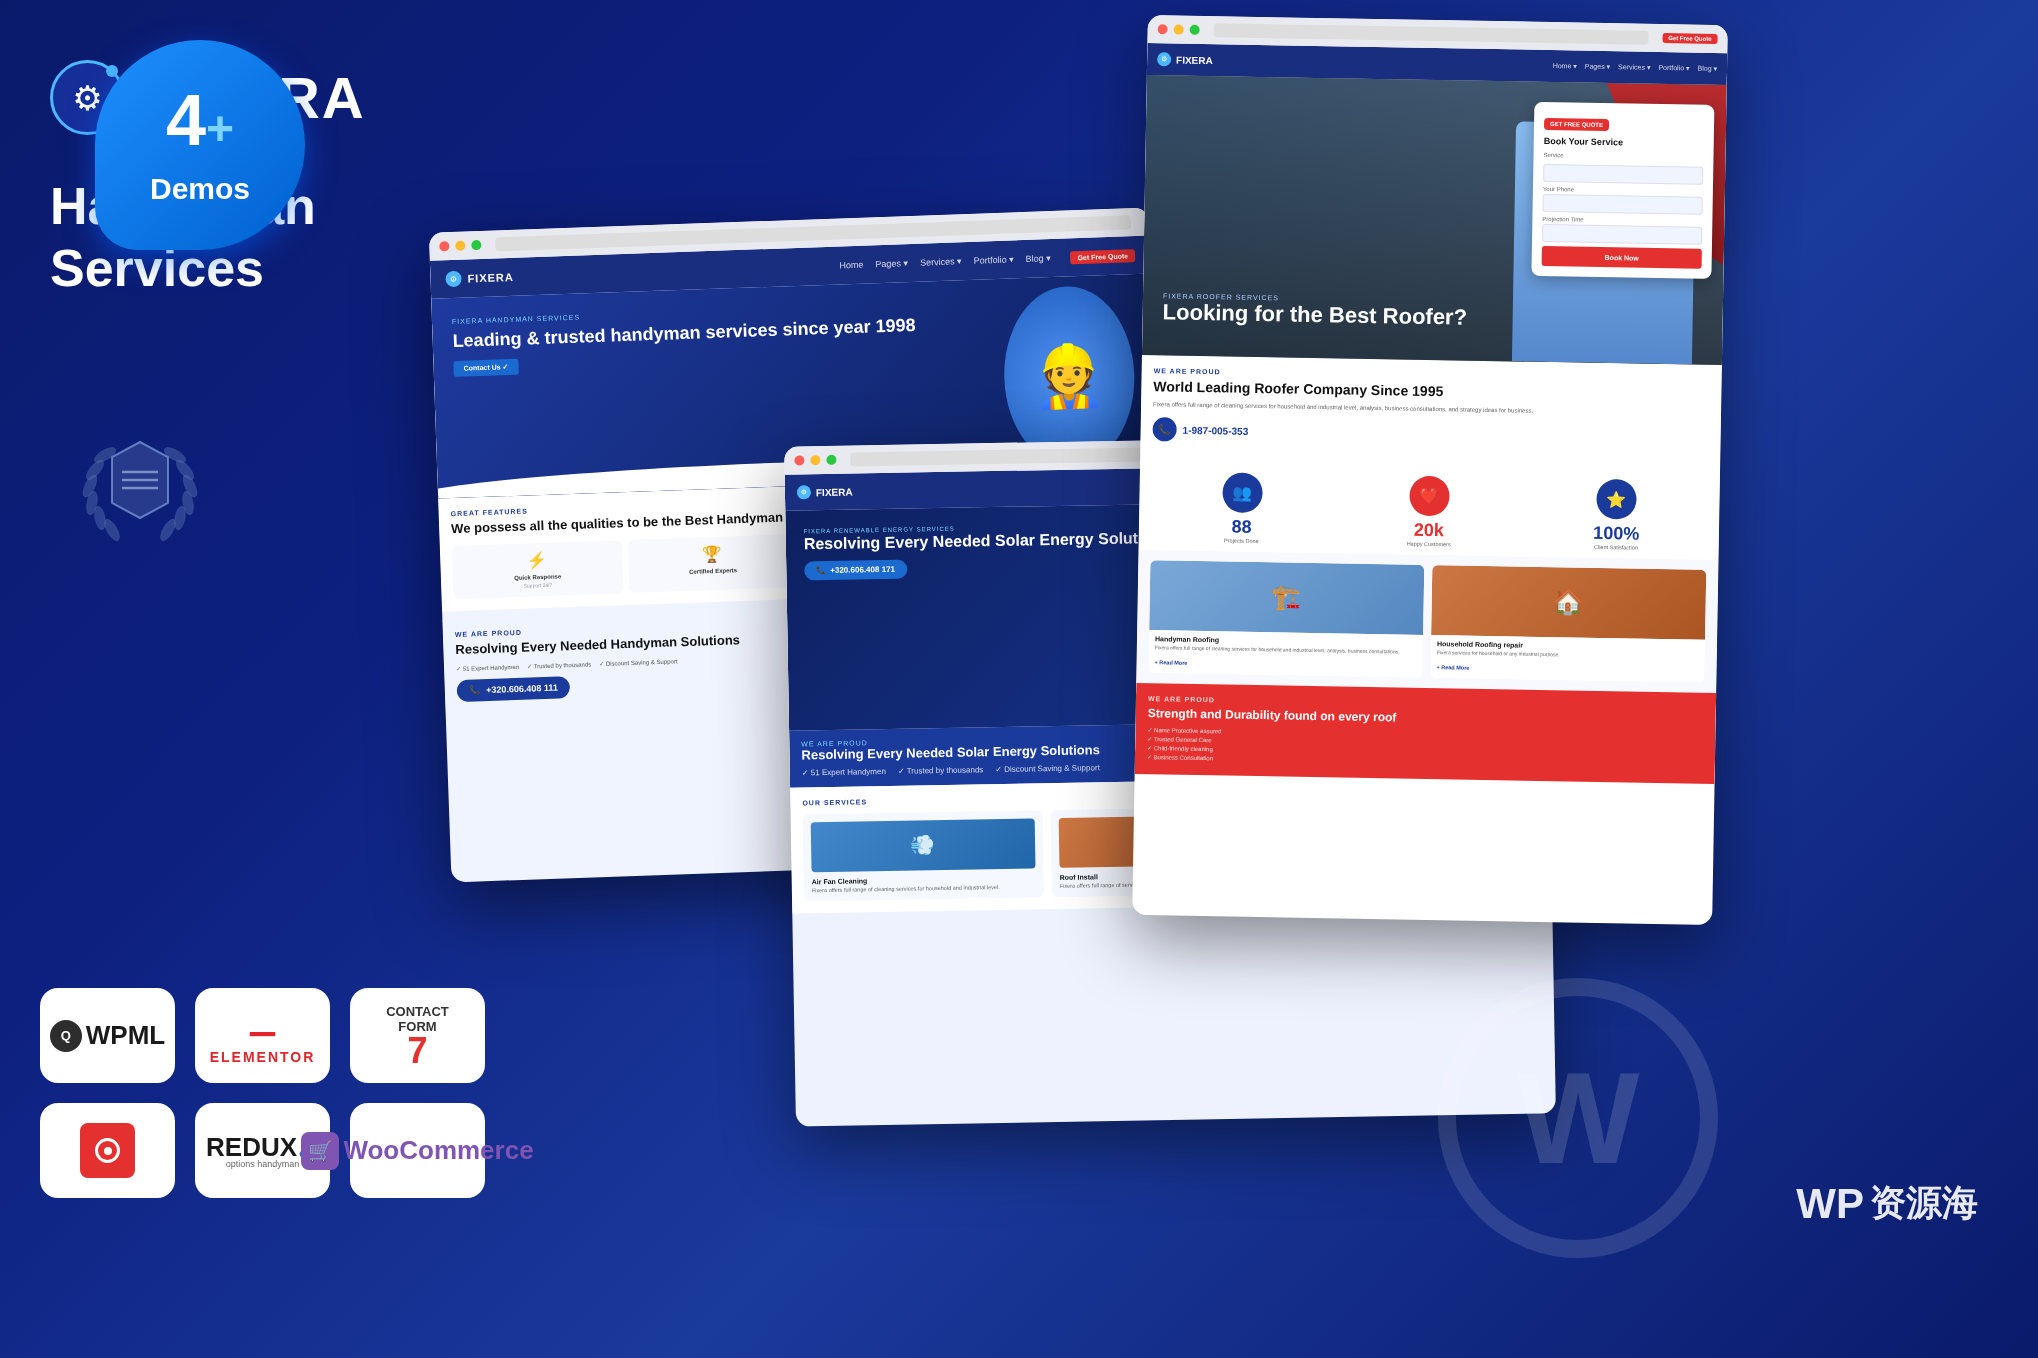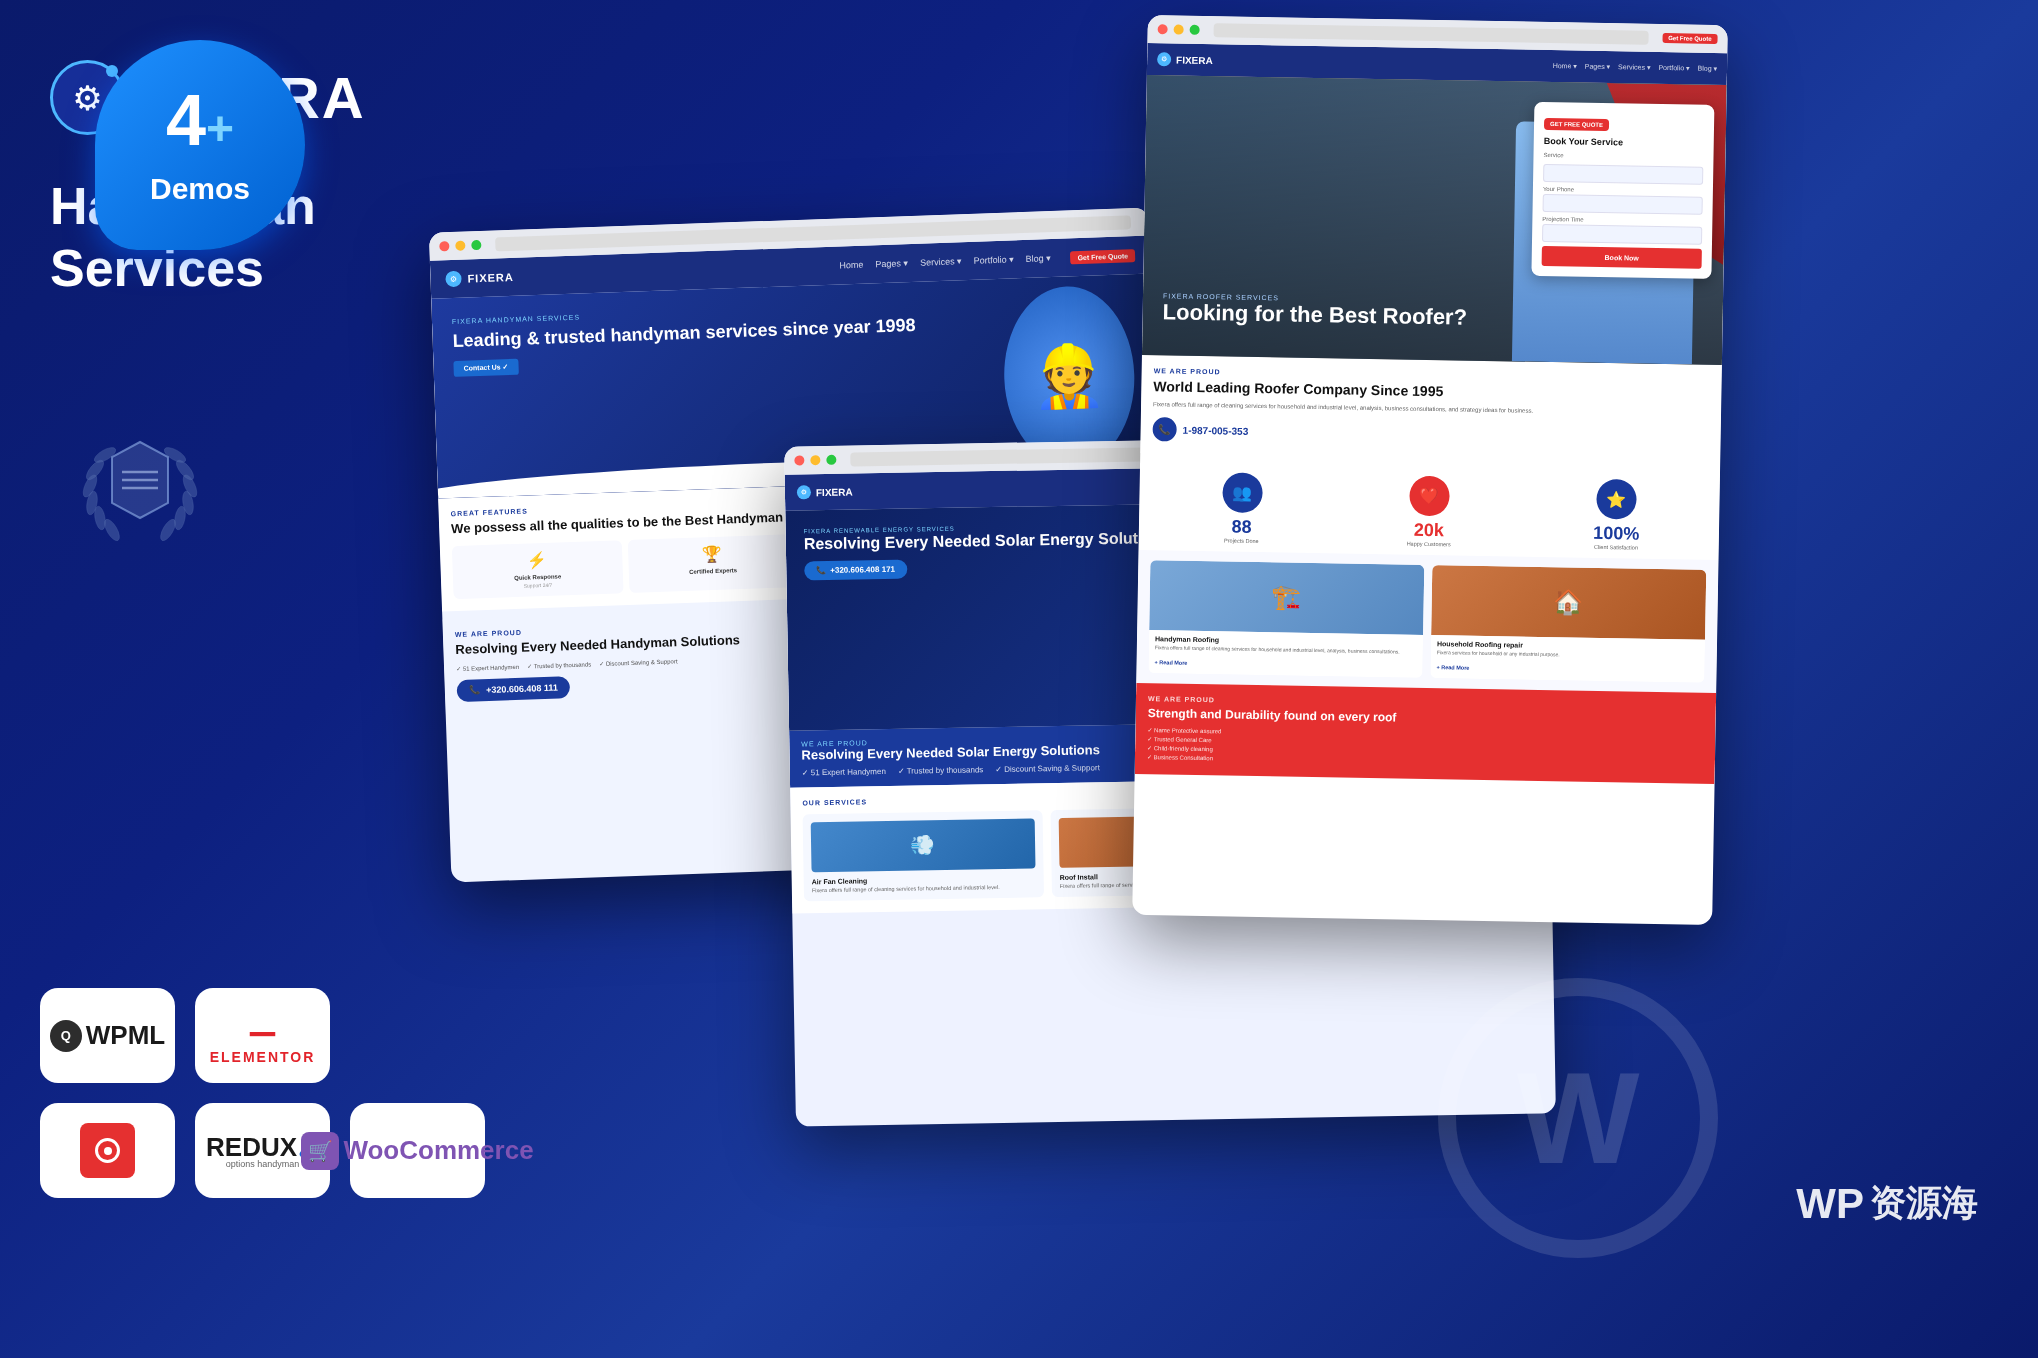--- a/index.html
+++ b/index.html
@@ -751,20 +751,24 @@
           <div style="width:32px;height:32px;background:#2d2d2d;border-radius:50%;display:flex;align-items:center;justify-content:center;color:white;font-size:13px;font-weight:900;">Q</div>
           <span style="font-size:26px;font-weight:900;color:#1a1a1a;text-align:right;">WPML</span>
         </div>
       </div>
 
       <div class="plugin-badge">
         <div style="font-size:48px;font-weight:900;color:#e2242b;line-height:1;">⎯</div>
         <div style="font-size:14px;font-weight:700;color:#e2242b;letter-spacing:2px;margin-top:-5px;">ELEMENTOR</div>
       </div>
 
+      <div class="plugin-badge">
+        <div style="font-size:13px;font-weight:900;color:#333;line-height:1.2;text-align:center;">CONTACT<br>FORM</div>
+        <div style="font-size:36px;font-weight:900;color:#e53030;line-height:0.9;">7</div>
+      </div>
     </div>
     <div class="plugin-row">
 
       <div class="plugin-badge">
         <div style="width:55px;height:55px;background:#e53030;border-radius:8px;display:flex;align-items:center;justify-content:center;position:relative;">
           <div style="width:25px;height:25px;border-radius:50%;border:3px solid white;"></div>
           <div style="position:absolute;width:8px;height:8px;background:white;border-radius:50%;top:50%;left:50%;transform:translate(-50%,-50%);"></div>
         </div>
       </div>
 

